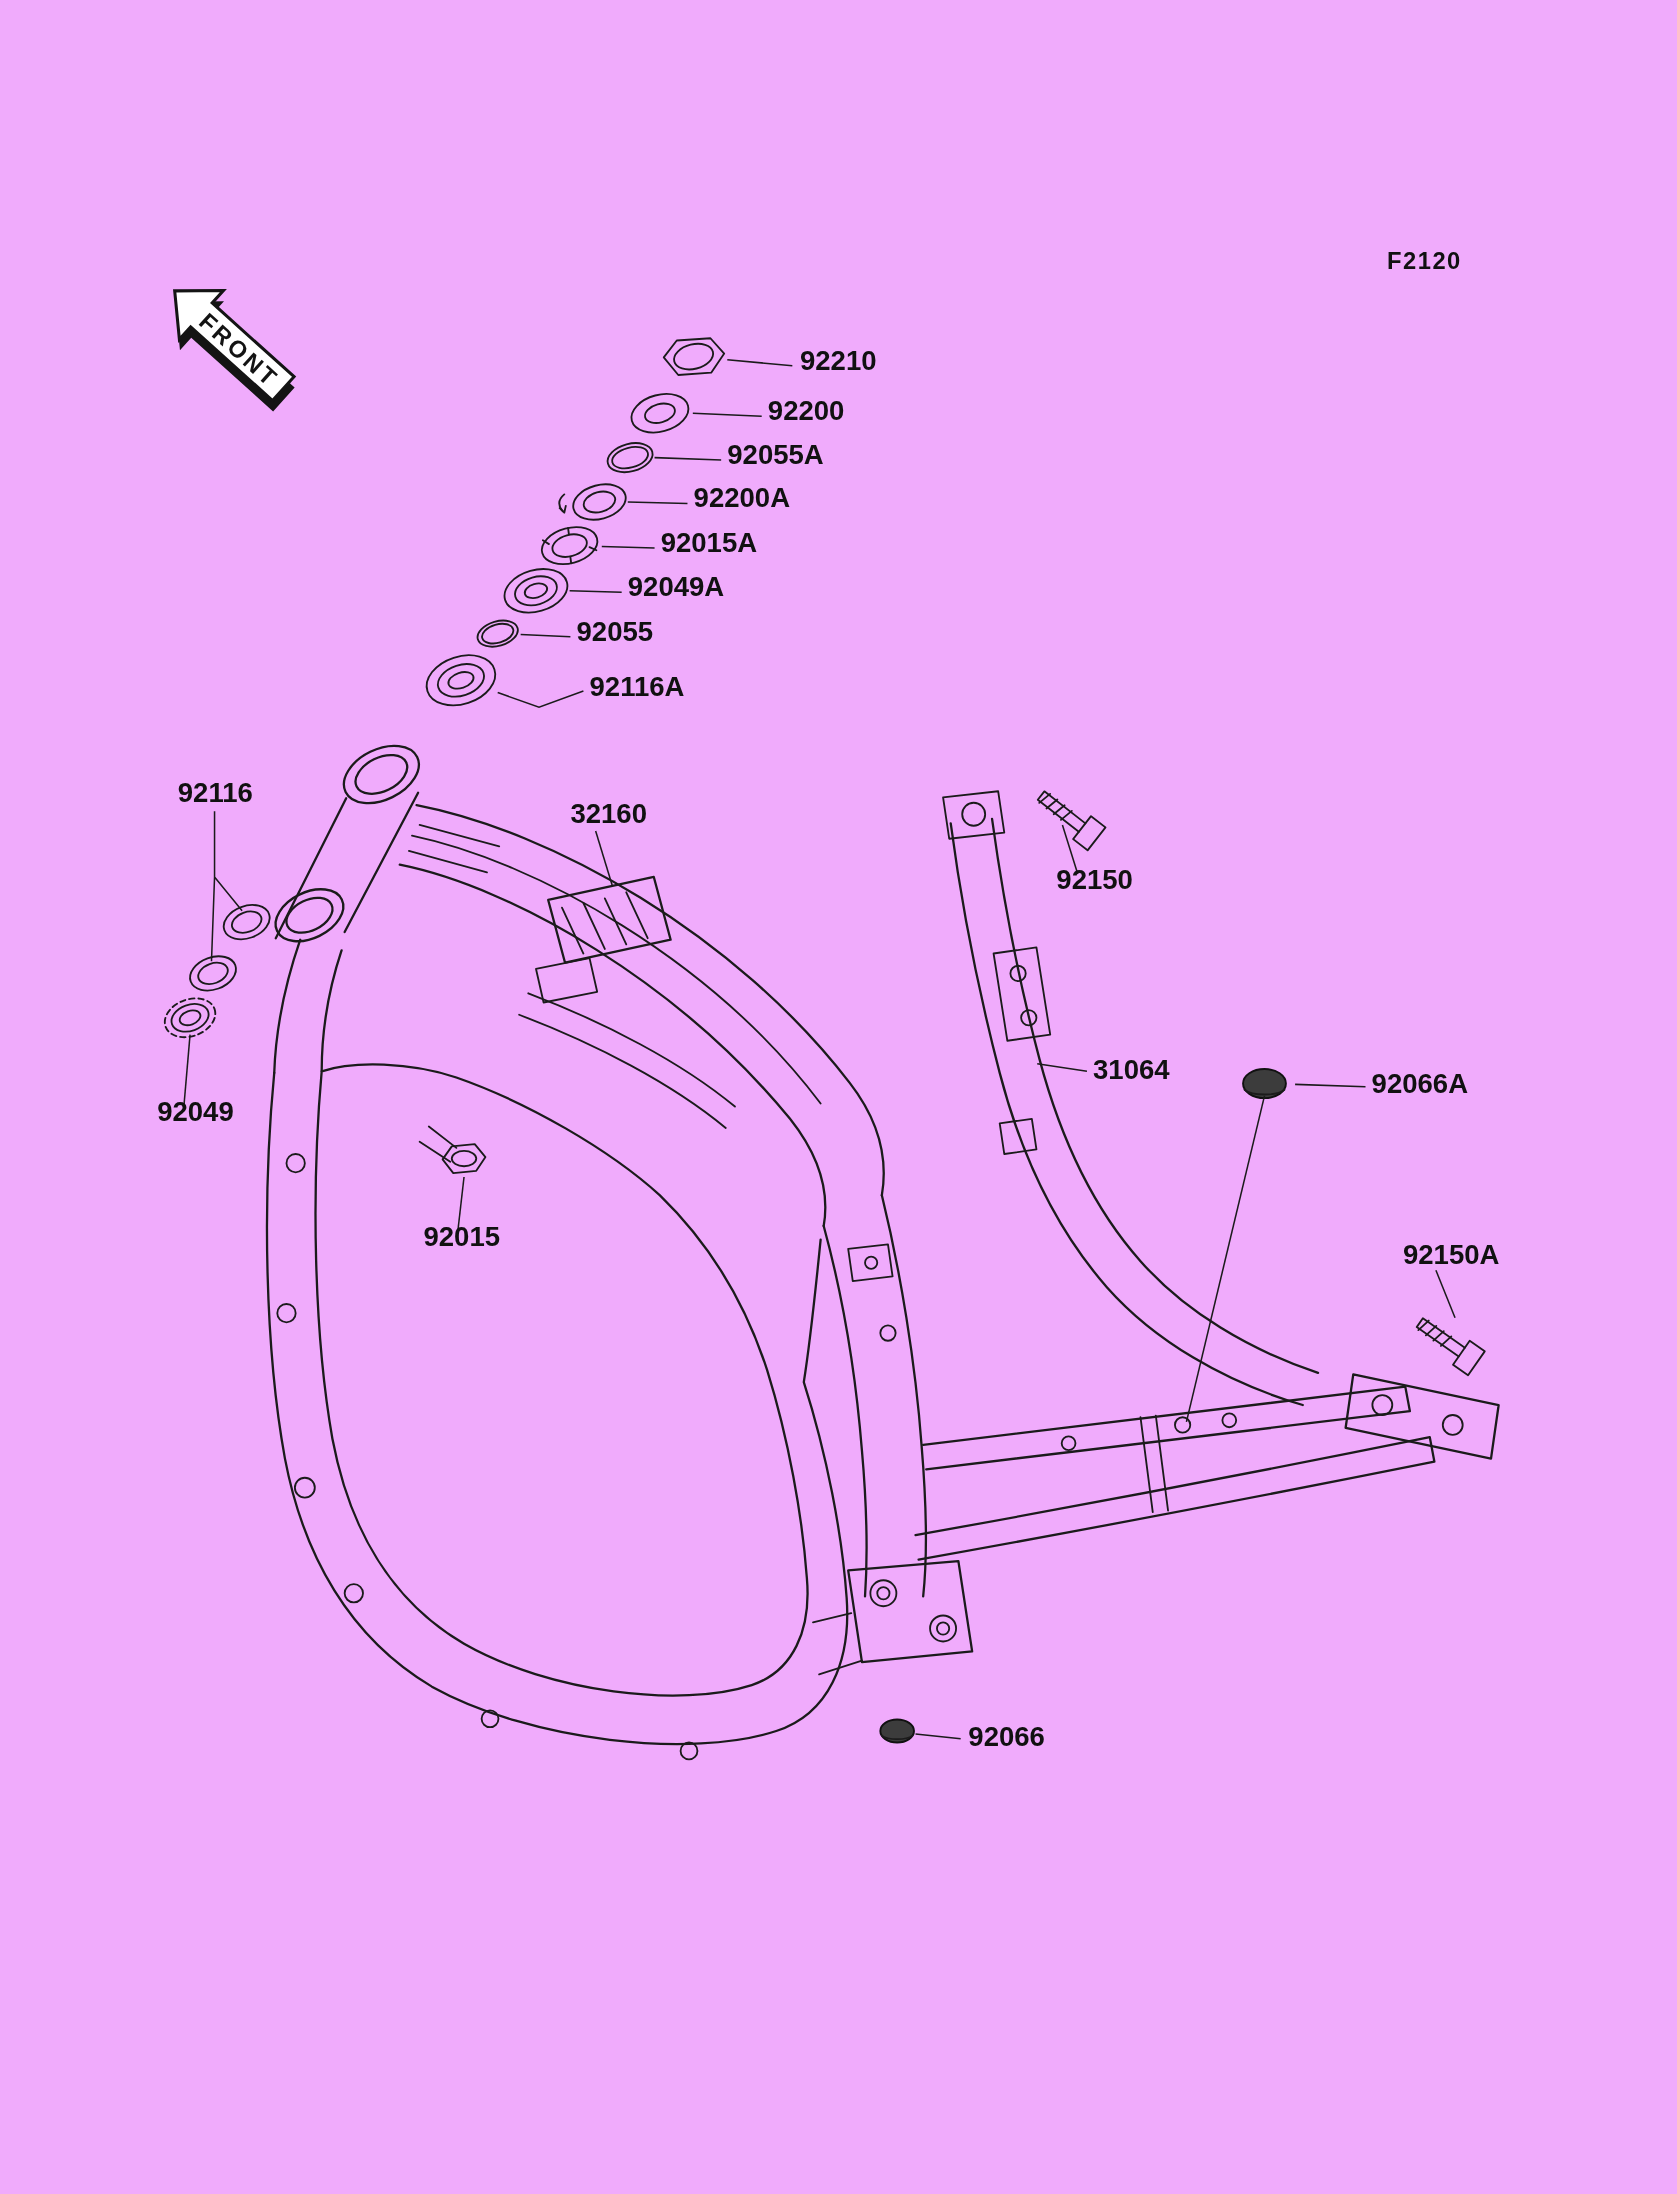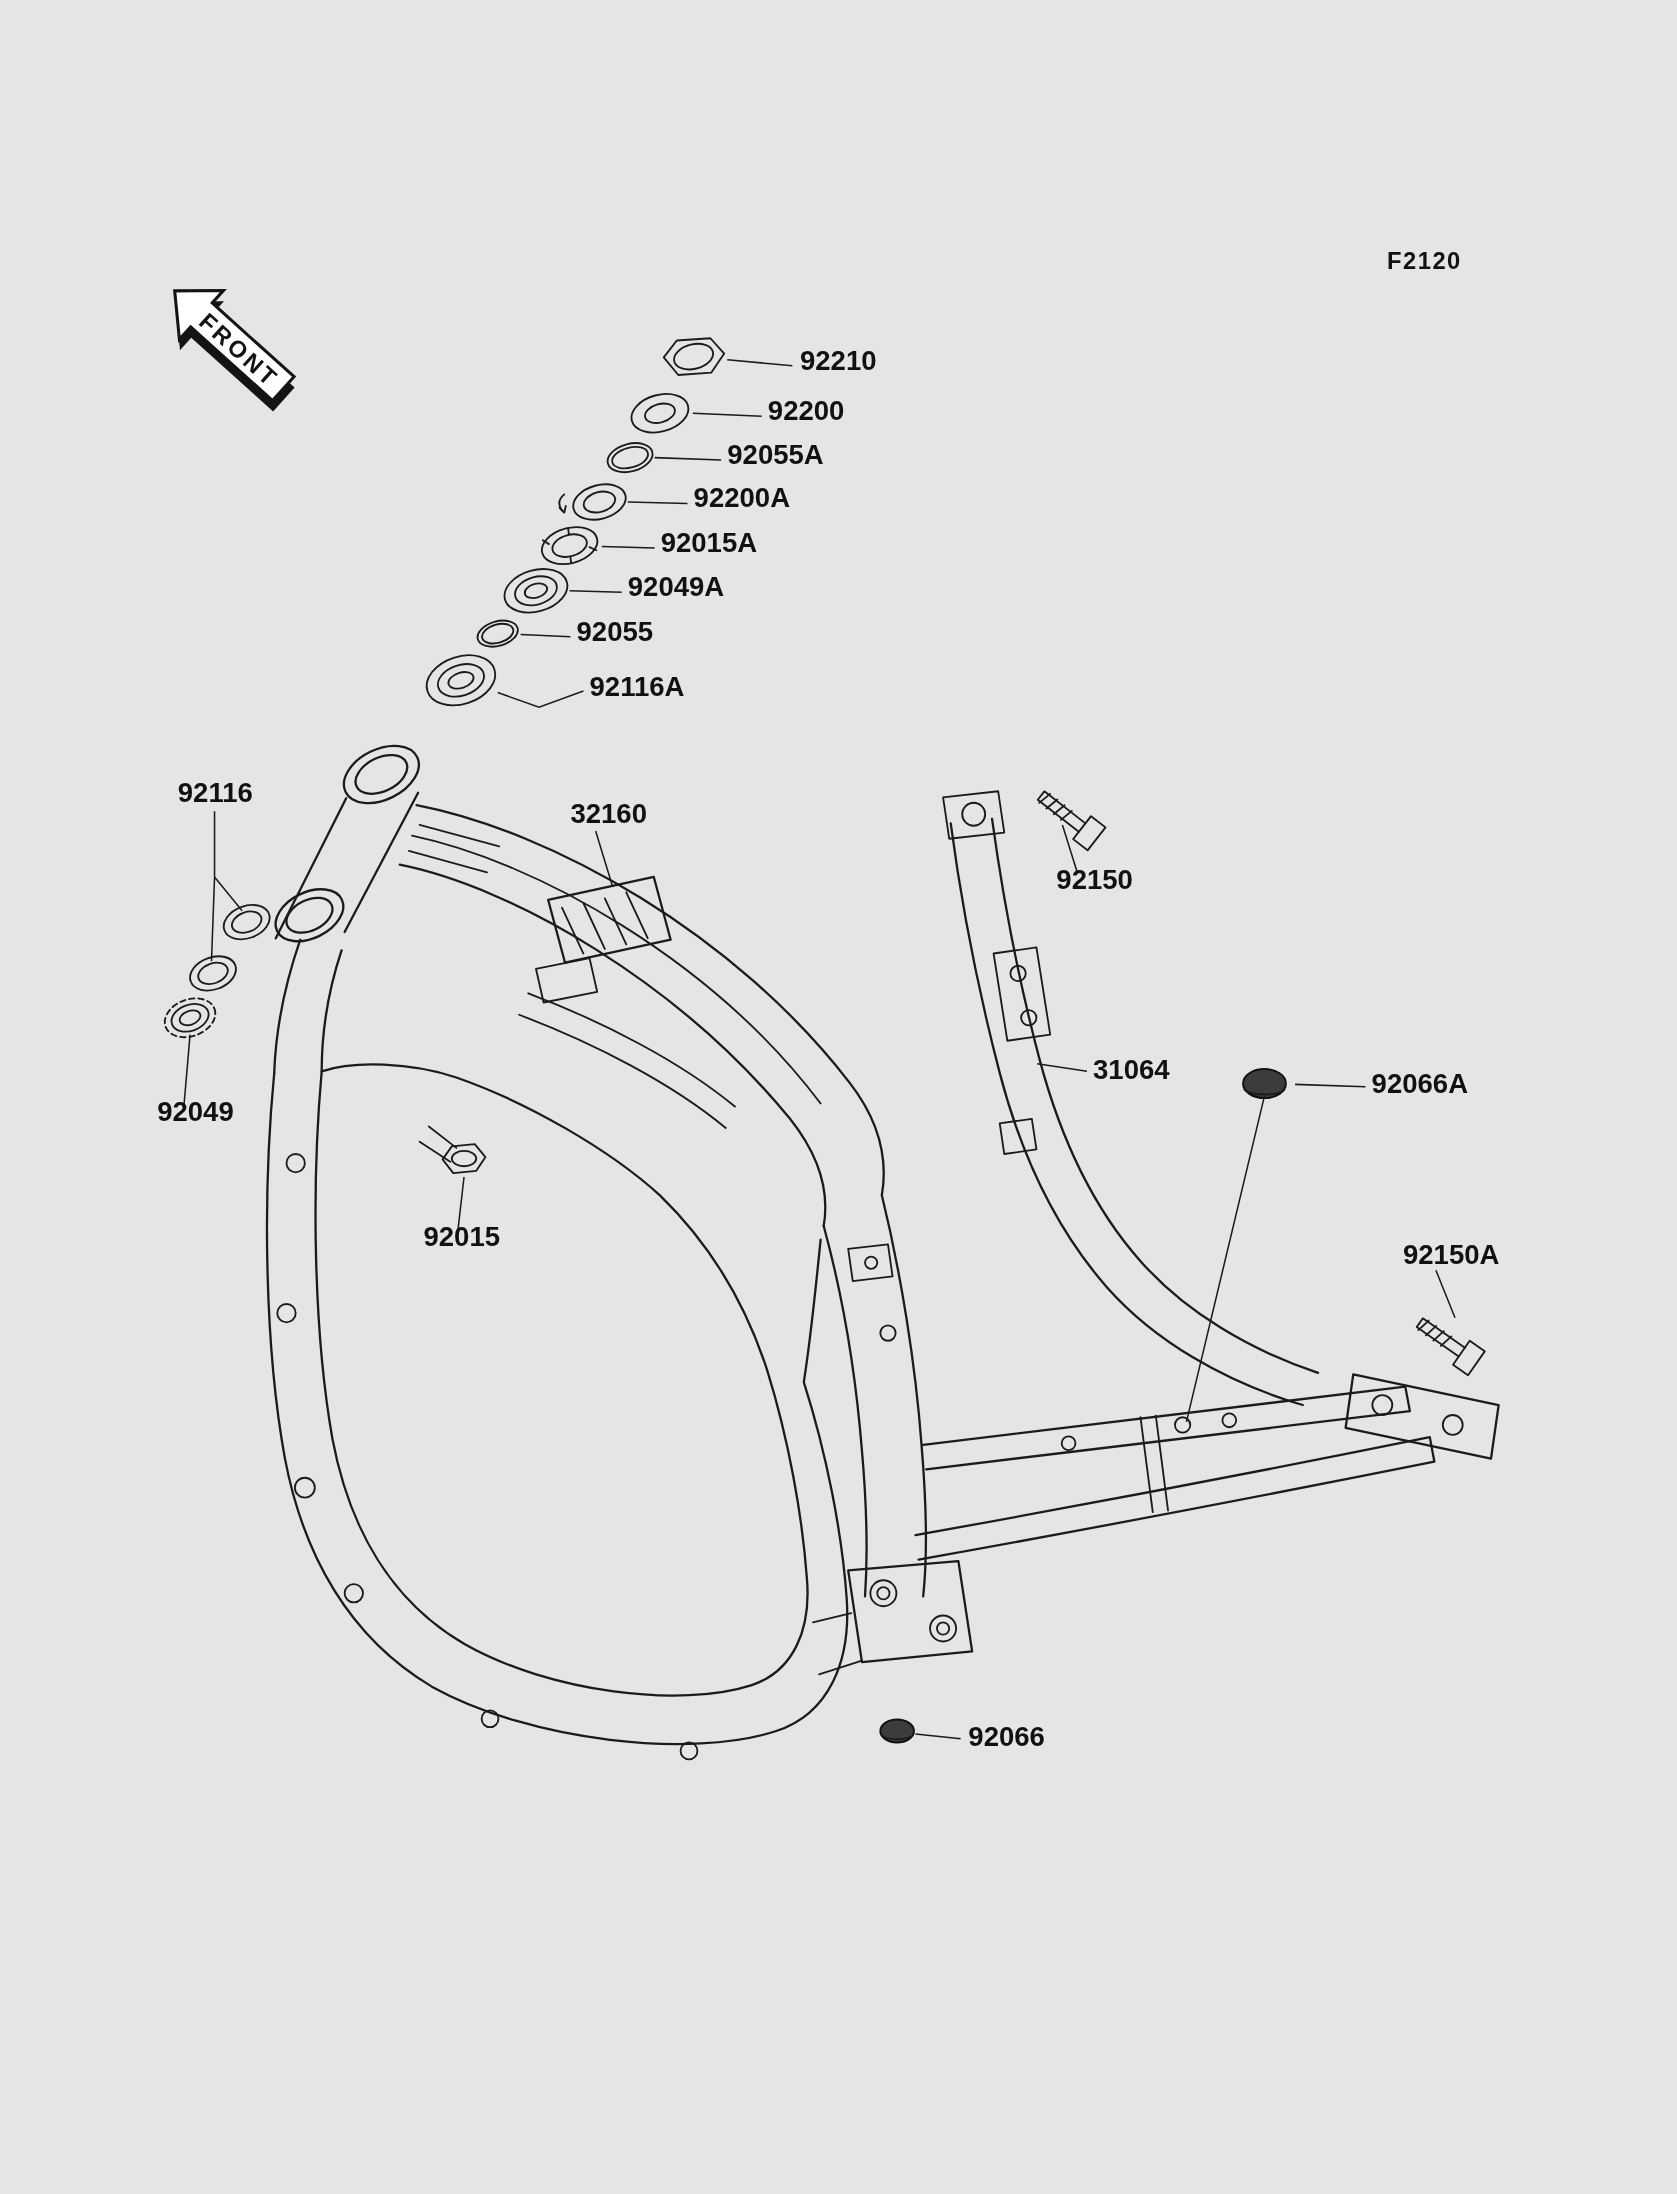--- a/index.html
+++ b/index.html
@@ -1,16 +1,16 @@
 <!DOCTYPE html>
 <html style="font-size:12.2px"><head>
 <meta charset="utf-8">
 <style>
   html,body{margin:0;padding:0;background:#ffffff;}
-  .page{position:relative;width:1678px;height:2194px;background:#e5e5e5;overflow:hidden;
+  .page{position:relative;width:1678px;height:2194px;background:#f0abfc;overflow:hidden;
         font-family:"Liberation Sans", sans-serif;}
   svg{display:block;}
   .lbl{font-family:"Liberation Sans", sans-serif;font-weight:700;font-size:36px;fill:#111;}
   .code{font-family:"Liberation Sans", sans-serif;font-weight:700;font-size:31px;fill:#111;letter-spacing:2px;}
   .front-txt{font-family:"Liberation Sans", sans-serif;font-weight:800;font-size:31px;fill:#131313;letter-spacing:4px;}
   .fr{stroke:#1b1b1b;fill:none;stroke-width:3;stroke-linecap:round;stroke-linejoin:round;}
   .fr2{stroke:#1b1b1b;fill:none;stroke-width:2.4;stroke-linecap:round;stroke-linejoin:round;}
   .leader{stroke:#1b1b1b;stroke-width:2;fill:none;}
   .cap{fill:#3c3c3c;stroke:#111;stroke-width:2.5;}
 </style>

